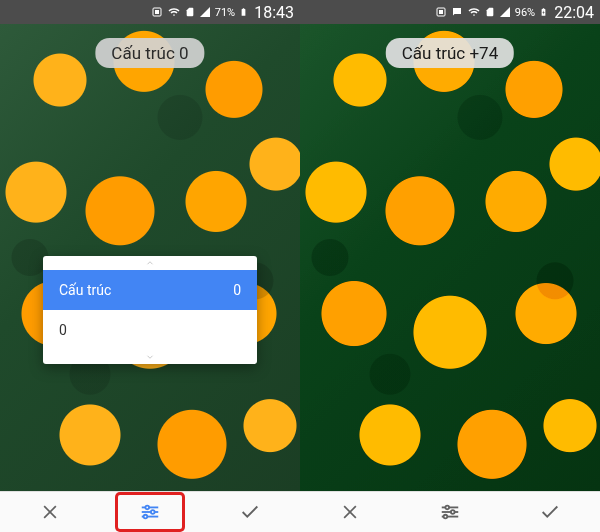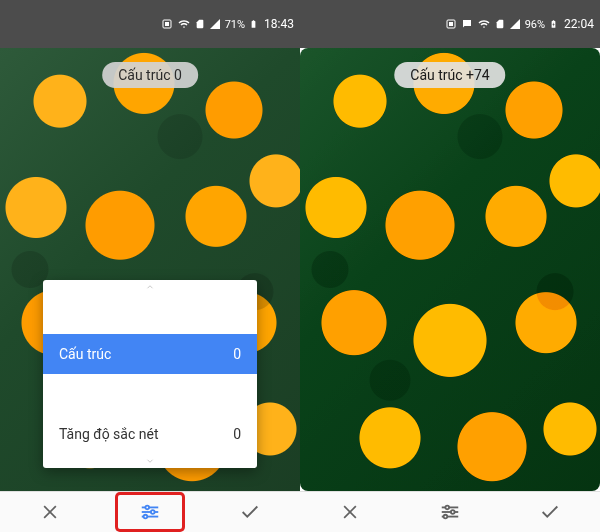--- a/index.html
+++ b/index.html
@@ -1,22 +1,22 @@
 <!DOCTYPE html>
 <html><head>
 <meta charset="utf-8">
 <style>
   html, body { margin: 0; padding: 0; }
   body { width: 600px; height: 532px; overflow: hidden; font-family: Roboto, Arial, sans-serif; background: #fff; }
   .screens { display: flex; width: 600px; height: 532px; }
   .screen { position: relative; width: 300px; height: 532px; display: flex; flex-direction: column; }
-  .statusbar { height: 32px; background: #4c4c4c; color: #fff; display: flex; align-items: center; justify-content: flex-end; padding: 8px 6px; font-size: 12px; gap: 4px; }
+  .statusbar { height: 24px; background: #4c4c4c; color: #fff; display: flex; align-items: center; justify-content: flex-end; padding: 0 6px; font-size: 12px; gap: 4px; }
   .statusbar .sb-icon { display: inline-flex; align-items: center; }
   .statusbar .battery-pct { font-size: 11px; }
-  .statusbar .clock { font-size: 12px; margin-left: 2px; }
+  .statusbar .clock { font-size: 16px; margin-left: 2px; }
 
   .canvas {
     position: relative;
     flex: 1 1 auto;
     min-height: 0;
     overflow: hidden;
     background:
       radial-gradient(circle at 20% 12%, #ffb21a 0 26px, transparent 27px),
       radial-gradient(circle at 48% 8%,  #ffa500 0 30px, transparent 31px),
       radial-gradient(circle at 78% 14%, #ff9c00 0 28px, transparent 29px),
@@ -36,46 +36,46 @@
   .canvas::before {
     content: "";
     position: absolute; inset: 0;
     background:
       radial-gradient(circle at 10% 50%, rgba(0,0,0,.15) 0 18px, transparent 19px),
       radial-gradient(circle at 60% 20%, rgba(0,0,0,.12) 0 22px, transparent 23px),
       radial-gradient(circle at 30% 75%, rgba(0,0,0,.12) 0 20px, transparent 21px),
       radial-gradient(circle at 85% 55%, rgba(0,0,0,.15) 0 18px, transparent 19px);
     pointer-events: none;
   }
-  .screen-right .canvas { filter: contrast(1.18) saturate(1.12); border-radius: 8px; }
+  .screen-right .canvas { filter: contrast(1.18) saturate(1.12); }
 
   .top-pill {
     position: absolute;
     top: 14px; left: 50%; transform: translateX(-50%);
     background: rgba(210,210,210,.92);
     color: #2b2b2b;
     padding: 5px 16px;
     border-radius: 14px;
-    font-size: 14px;
+    font-size: 17px;
     white-space: nowrap;
   }
 
   
   .param-panel {
     position: absolute;
     left: 50%; transform: translateX(-50%);
     top: 232px;
     width: 214px;
     background: #fff;
     border-radius: 3px;
     box-shadow: 0 4px 14px rgba(0,0,0,.35);
     overflow: hidden;
   }
   .panel-chevron { text-align: center; color: #bdbdbd; padding: 2px 0; line-height: 10px; font-size: 14px; }
-  .panel-row { display: flex; justify-content: space-between; align-items: center; padding: 12px 16px; font-size: 14px; margin-top: 40px; }
+  .panel-row { display: flex; justify-content: space-between; align-items: center; padding: 12px 16px; font-size: 14px; }
   .panel-row.active { background: #4285f4; color: #fff; }
   .panel-row .val { }
   .panel-row:not(.active) { color: #333; }
 
   .bottombar { height: 40px; background: #fafafa; display: flex; align-items: center; justify-content: space-around; border-top: 1px solid #e0e0e0; }
   .bb-btn { width: 64px; height: 34px; display: flex; align-items: center; justify-content: center; color: #616161; border-radius: 2px; }
   .bb-btn.accent { color: #4285f4; }
   .bb-btn svg { display: block; }
   .highlighted { box-shadow: 0 0 0 3px #e02020; }
 </style>
@@ -123,21 +123,20 @@
         <div class="panel-chevron">
           <svg width="14" height="10" viewBox="0 0 24 24" fill="none" stroke="#bdbdbd" stroke-width="2">
               <polyline points="6 15 12 9 18 15"></polyline>
             </svg>
         </div>
         <div class="panel-row active">
           <span>Cấu trúc</span>
           <span class="val">0</span>
         </div>
         <div class="panel-row">
-          <span>Tăng độ sắc nét</span>
           <span class="val">0</span>
         </div>
         <div class="panel-chevron">
           <svg width="14" height="10" viewBox="0 0 24 24" fill="none" stroke="#bdbdbd" stroke-width="2">
               <polyline points="6 9 12 15 18 9"></polyline>
             </svg>
         </div>
       </div>
     </div>
 

